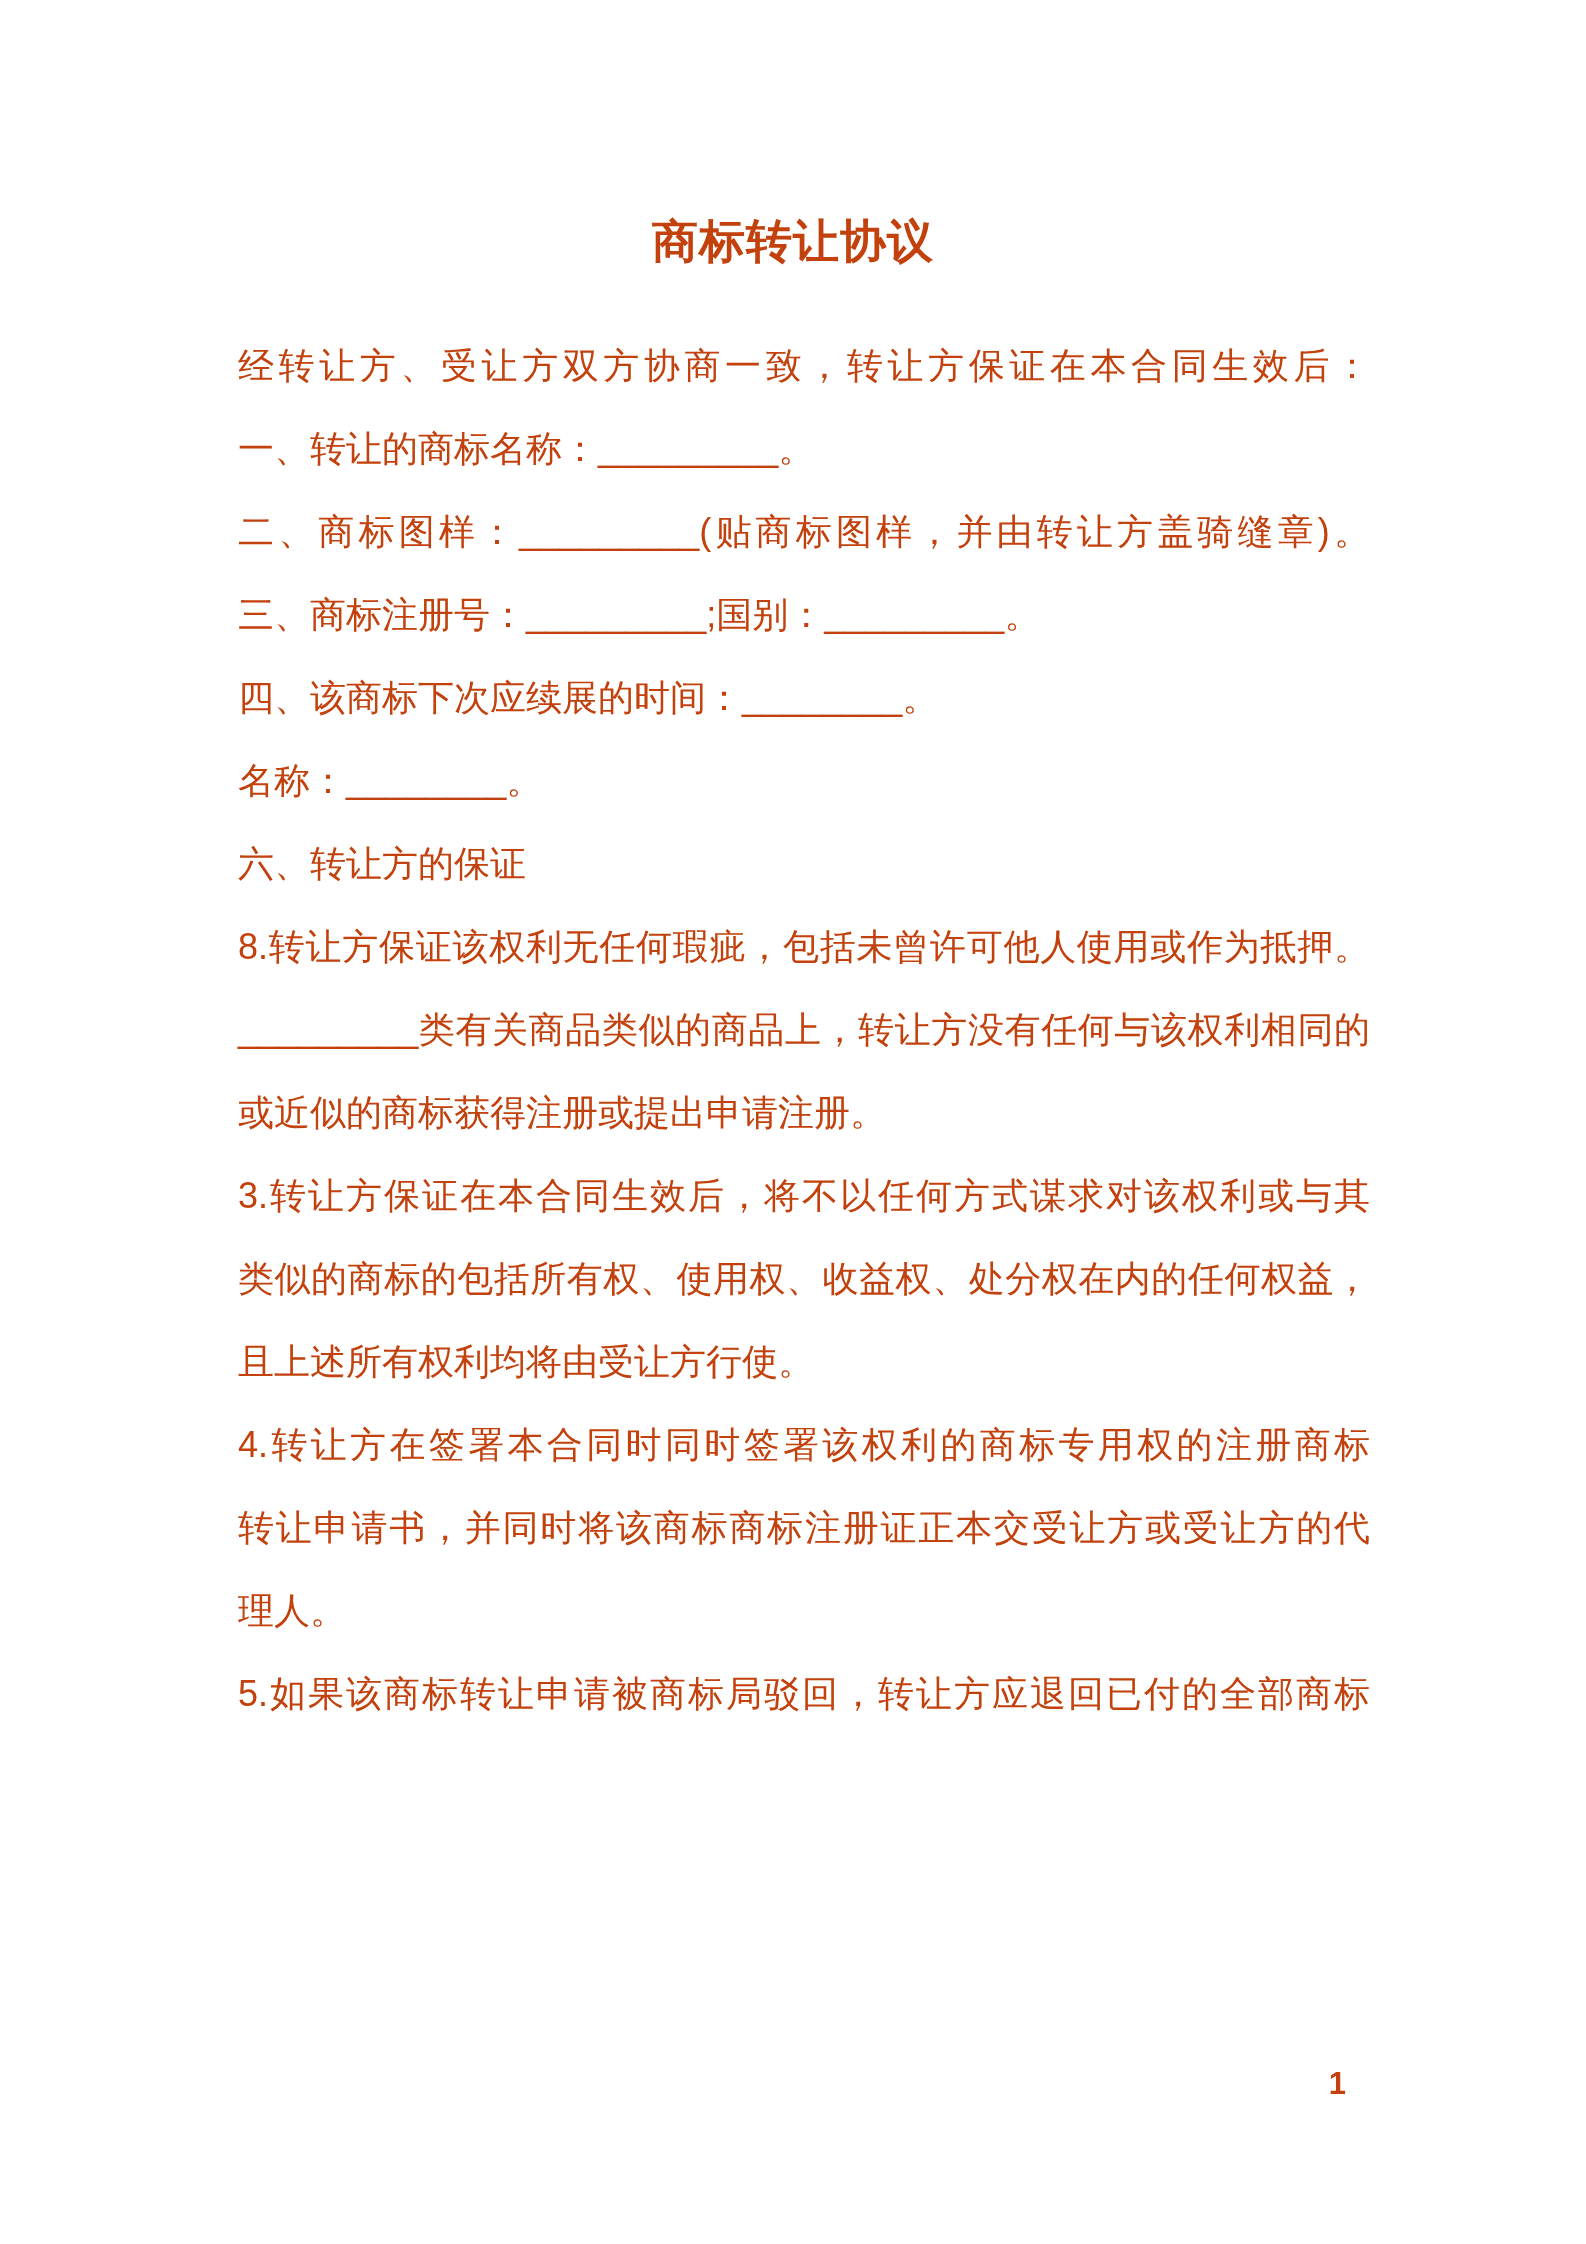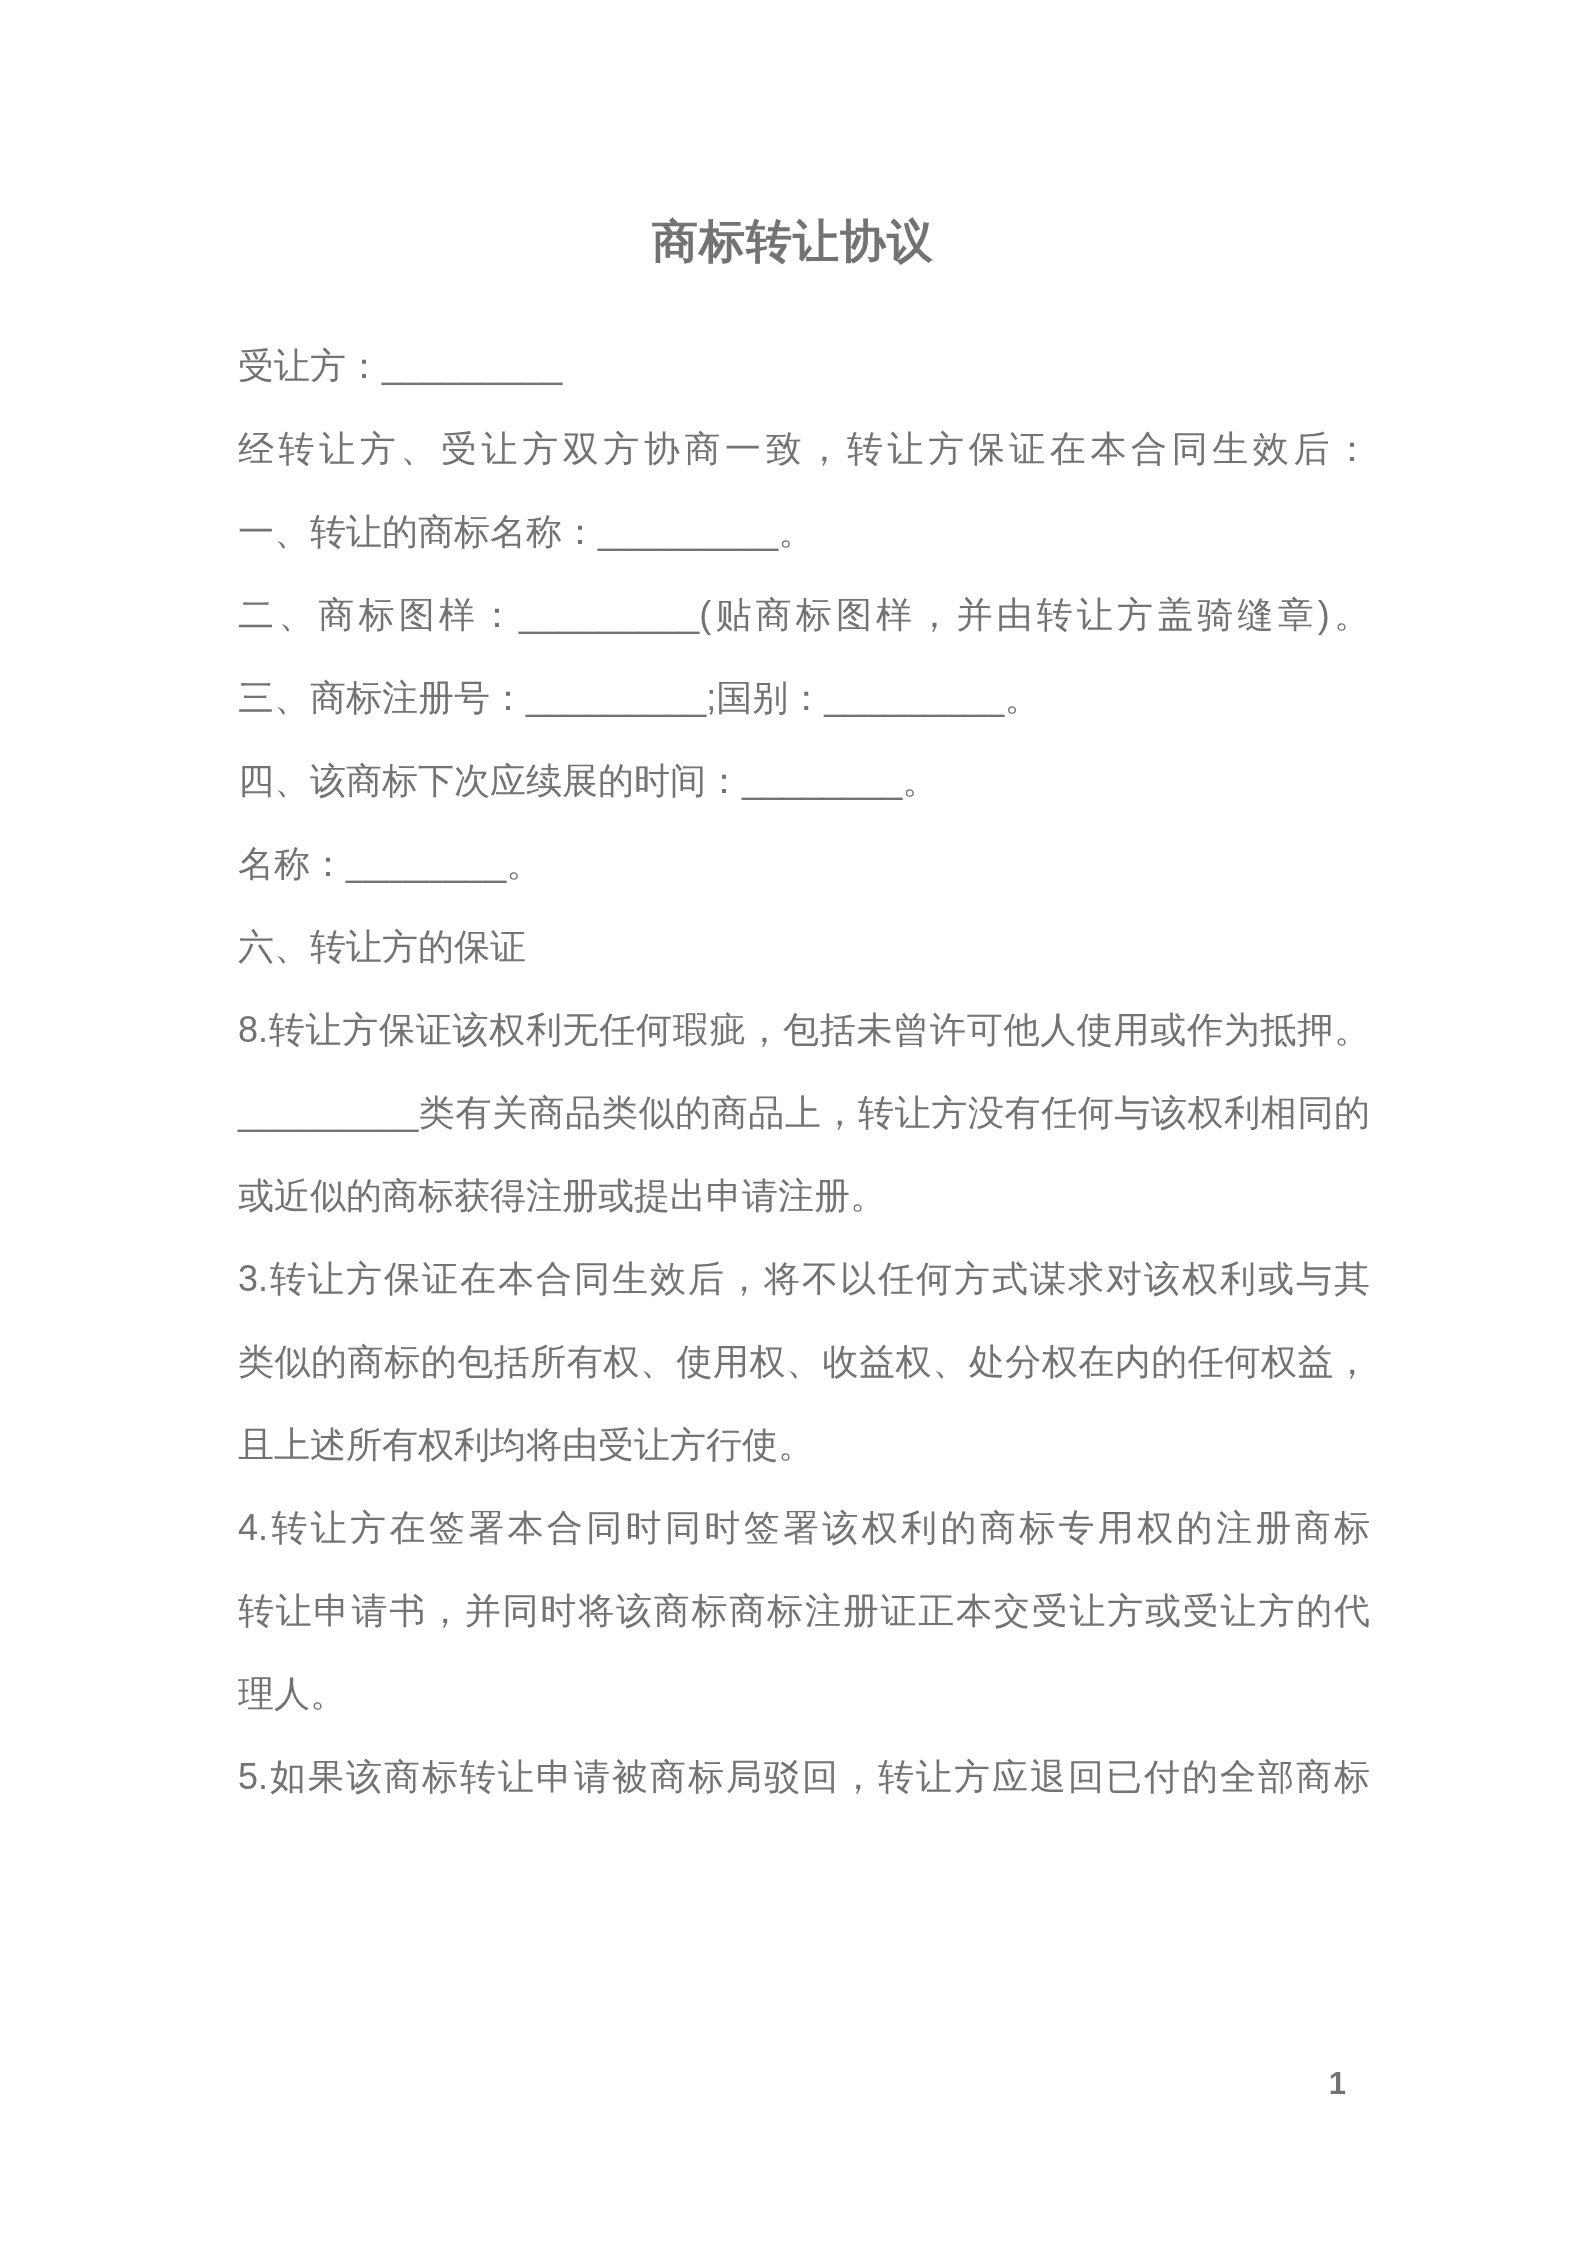--- a/index.html
+++ b/index.html
@@ -5,21 +5,21 @@
   html, body {
     margin: 0;
     padding: 0;
     background: #ffffff;
   }
   .page {
     position: relative;
     width: 1586px;
     height: 2244px;
     background: #ffffff;
-    color: #737373;
+    color: #c2410c;
     font-family: "Liberation Sans", sans-serif;
     overflow: hidden;
   }
   .title {
     margin: 0;
     padding-top: 210px;
     font-size: 46px;
     line-height: 62px;
     font-weight: bold;
     text-align: center;
@@ -52,21 +52,20 @@
     font-weight: bold;
   }
 </style>
 </head>
 <body>
 
 <div class="page">
   <h1 class="title">商标转让协议</h1>
 
   <div class="content">
-      <div class="line">受让方：_________</div>
       <div class="line justify">经转让方、受让方双方协商一致，转让方保证在本合同生效后：</div>
       <div class="line">一、转让的商标名称：_________。</div>
       <div class="line justify">二、商标图样：_________(贴商标图样，并由转让方盖骑缝章)。</div>
       <div class="line">三、商标注册号：_________;国别：_________。</div>
       <div class="line">四、该商标下次应续展的时间：________。</div>
       <div class="line">名称：________。</div>
       <div class="line">六、转让方的保证</div>
       <div class="line justify">8.转让方保证该权利无任何瑕疵，包括未曾许可他人使用或作为抵押。</div>
       <div class="line justify">_________类有关商品类似的商品上，转让方没有任何与该权利相同的</div>
       <div class="line">或近似的商标获得注册或提出申请注册。</div>

